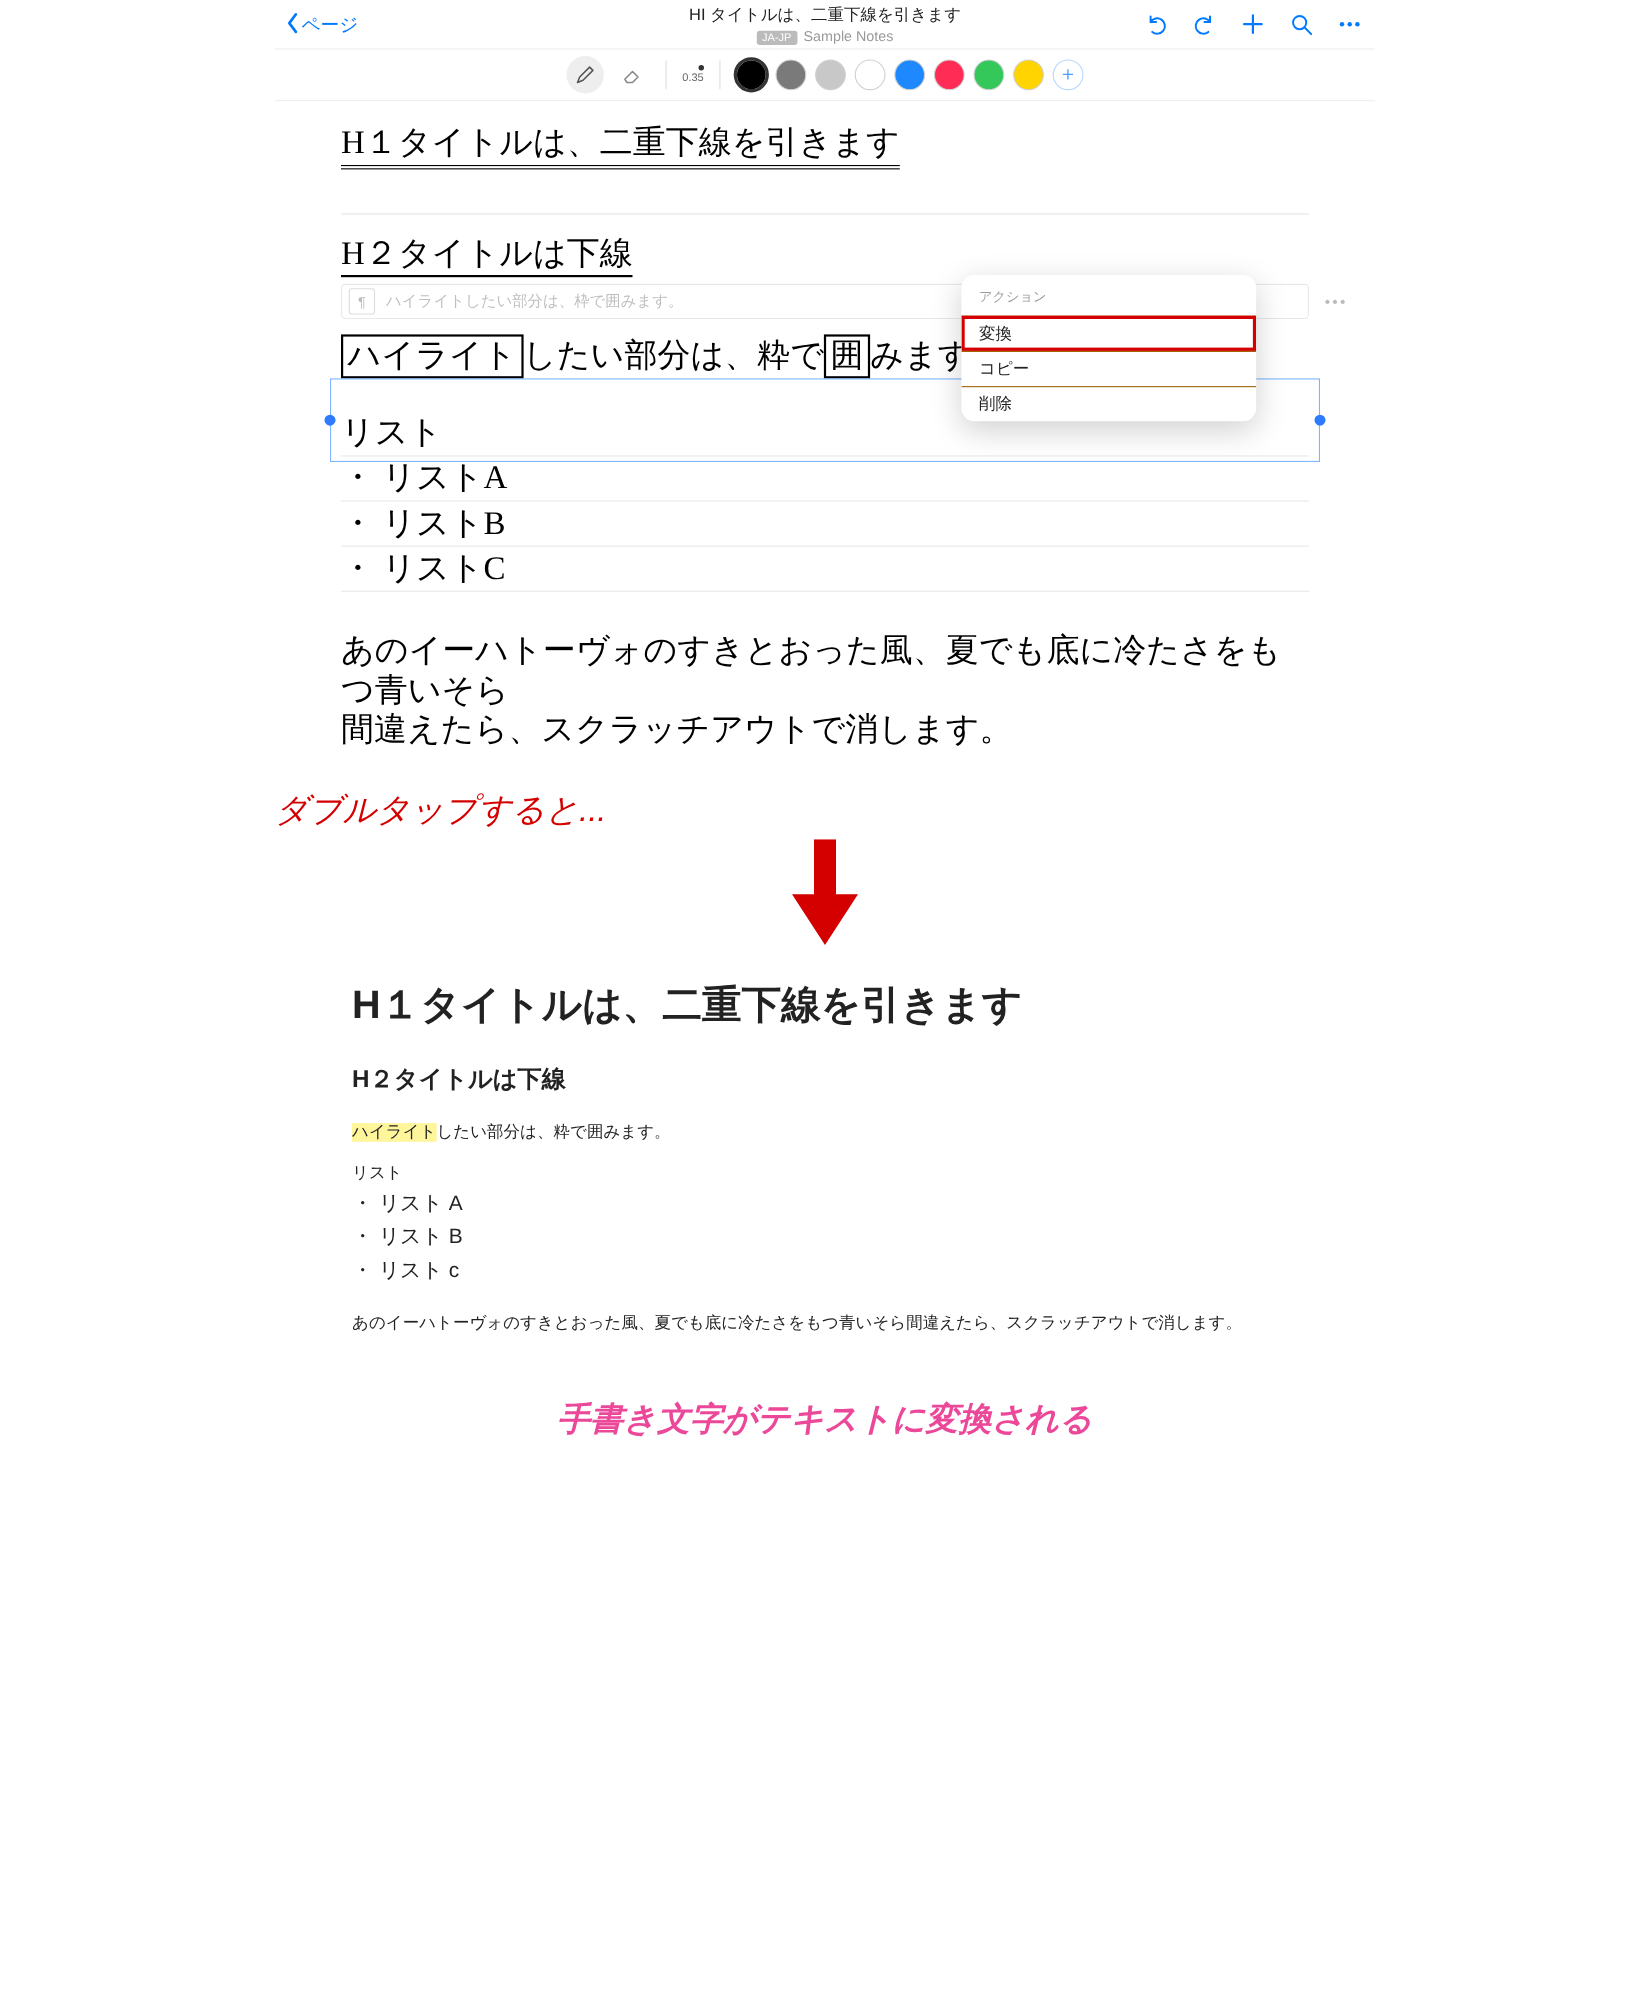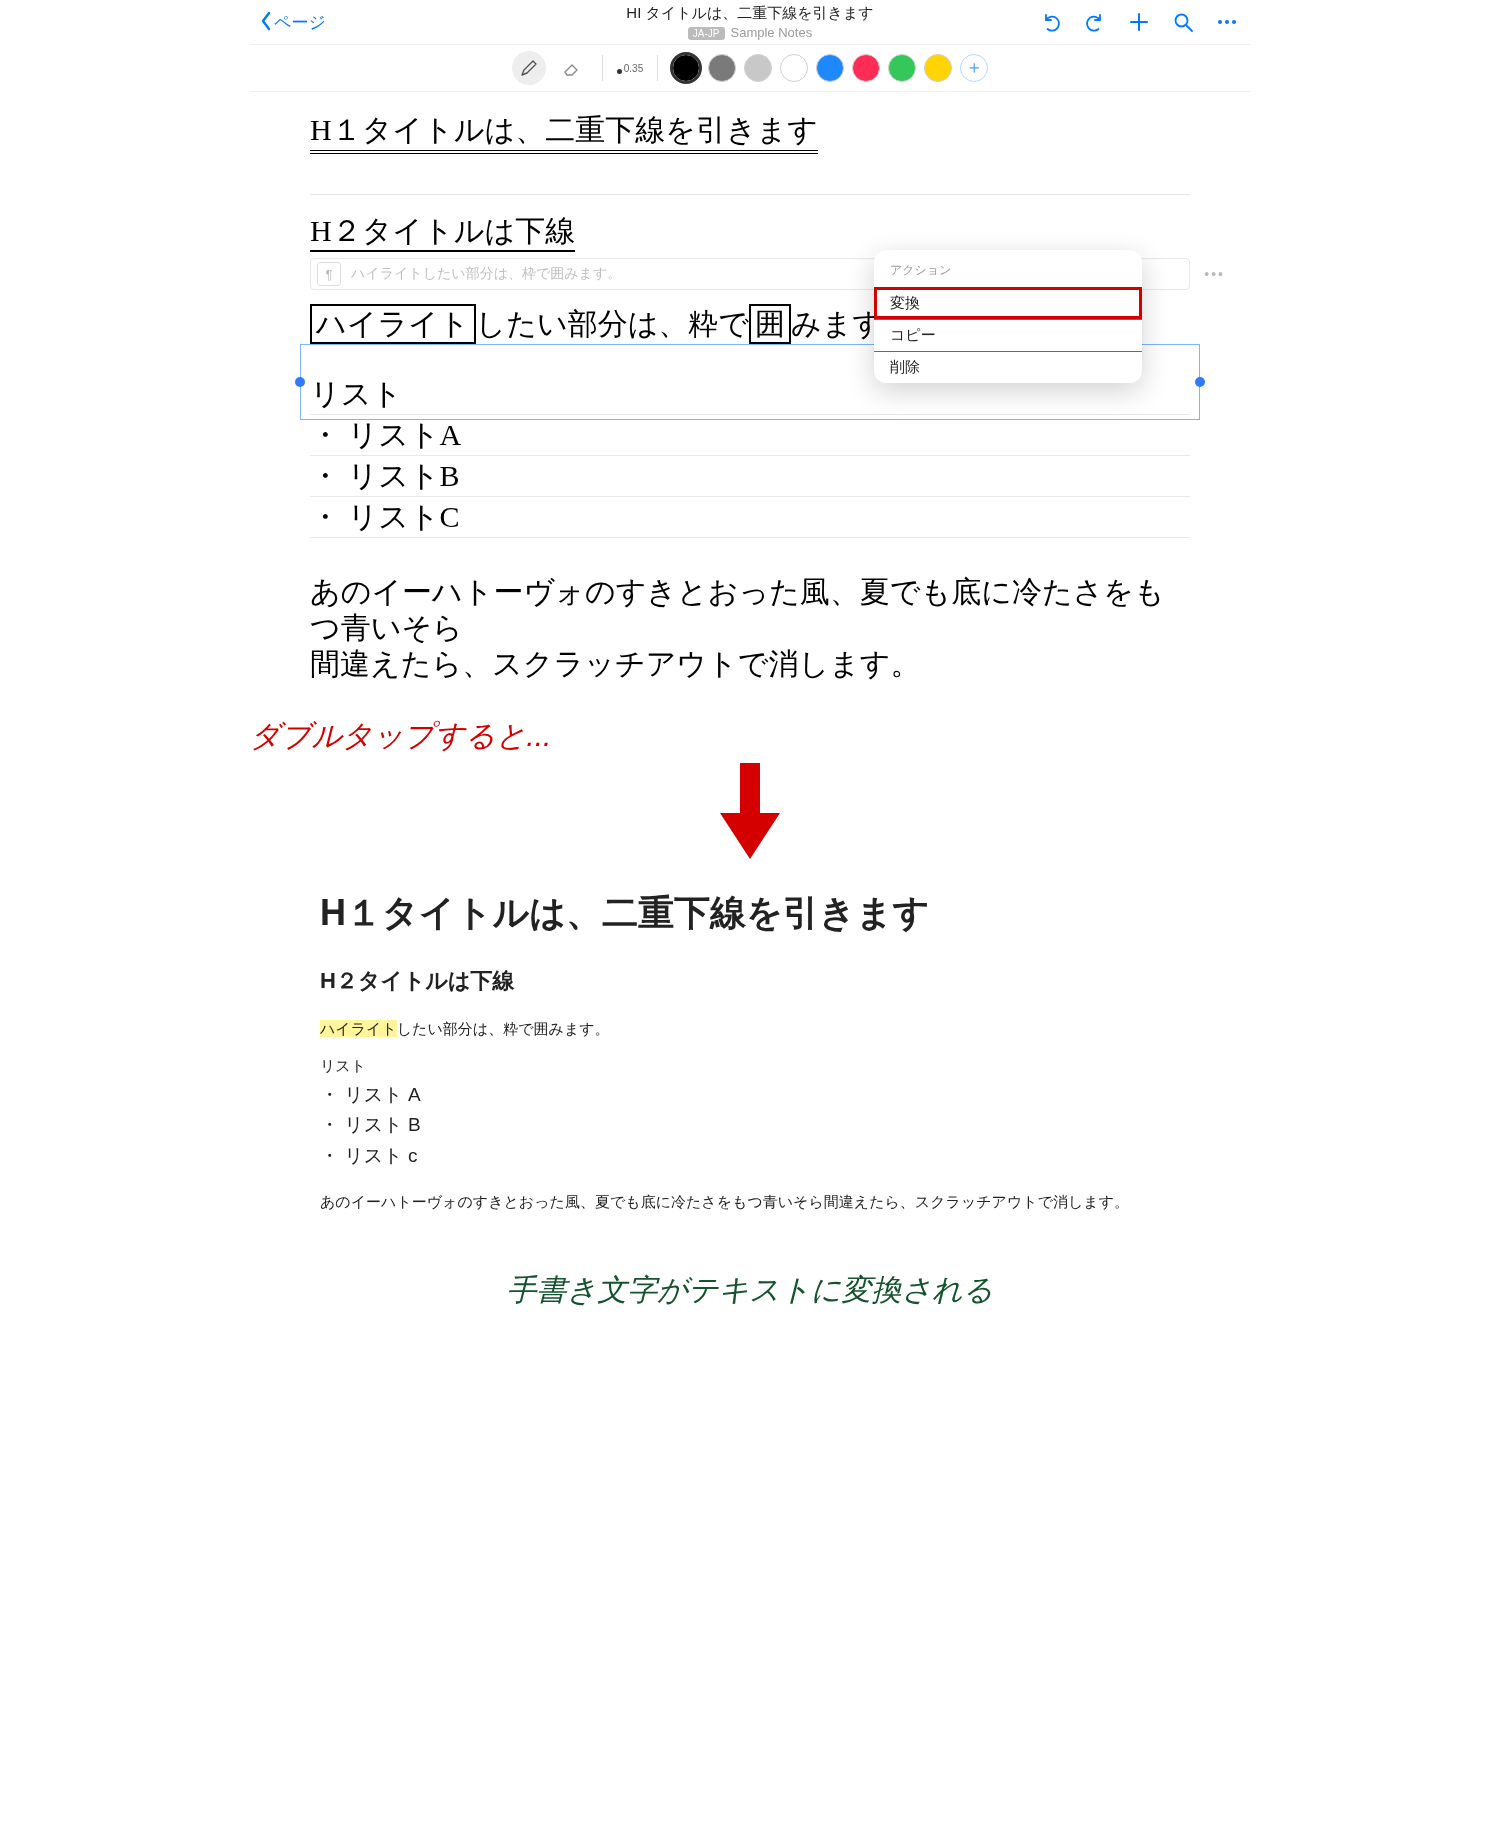--- a/index.html
+++ b/index.html
@@ -12,21 +12,21 @@
 .nav-title .t1{font-weight:400;font-size:15px;color:#222}
 .nav-title .t2{font-size:13px;color:#9a9a9a;margin-top:2px}
 .nav-title .tag{background:#bbb;color:#fff;border-radius:3px;font-size:10px;padding:1px 5px;margin-right:6px}
 .nav-right{display:flex;align-items:center;gap:18px;color:#007aff}
 .nav-right .ico{display:flex;align-items:center;justify-content:center;width:26px;height:26px}
 
 .toolbar{height:46px;display:flex;align-items:center;justify-content:center;gap:8px;border-bottom:1px solid #eee}
 .tb-btn{width:34px;height:34px;border-radius:17px;display:flex;align-items:center;justify-content:center}
 .tb-btn.active{background:#eee}
 .tb-sep{width:1px;height:26px;background:#ddd;margin:0 6px}
-.tb-size{font-size:10px;color:#666;display:flex;flex-direction:row;align-items:flex-end;gap:2px}
+.tb-size{font-size:10px;color:#666;display:flex;flex-direction:column;align-items:flex-end;gap:2px}
 .tb-size .dot{width:5px;height:5px;border-radius:50%;background:#333}
 .swatch{width:26px;height:26px;border-radius:50%;border:1px solid #d0d0d0}
 .swatch.sel{outline:3px solid #333;outline-offset:-1px}
 .swatch.plus{border:1px solid #b5d7ff;color:#4aa3ff;font-size:18px;line-height:24px;text-align:center}
 
 .canvas{position:relative;padding:20px 60px 10px 60px}
 .hw{font-family:"Comic Sans MS","Bradley Hand","Segoe Script",cursive;font-size:30px;line-height:1.2;color:#000}
 .dbl-under{border-bottom:4px double #000;padding-bottom:2px;display:inline-block}
 .under{border-bottom:2px solid #000;padding-bottom:1px;display:inline-block}
 .rule{border-bottom:1px solid #e3e3e3;height:40px}
@@ -48,21 +48,21 @@
 .anno1{color:#d40000;font-weight:400;font-size:30px;font-style:italic;margin:24px 0 6px}
 .arrow{display:flex;justify-content:center;margin-bottom:16px}
 
 .converted{padding:4px 70px 30px}
 .converted h1{font-size:36px;font-weight:800;margin:10px 0 28px}
 .converted h2{font-size:22px;font-weight:800;margin:0 0 24px}
 .converted .p{font-size:15px;margin:0 0 18px}
 .hlspan{background:#fff59b}
 .converted ul{list-style:none;padding:0;margin:0 0 22px}
 .converted ul li{font-size:19px;line-height:1.6}
-.anno2{color:#14532d;font-weight:400;text-align:center;font-size:30px;font-style:italic;margin-top:10px}
+.anno2{color:#ec4899;font-weight:700;text-align:center;font-size:30px;font-style:italic;margin-top:10px}
 </style>
 </head>
 <body>
 
 <div class="screen">
 
   <div class="nav">
     <div class="nav-left">
       <svg width="12" height="20" viewBox="0 0 12 20">
           <path d="M9 2 3 10l6 8" stroke="#007aff" stroke-width="2.4" fill="none" stroke-linecap="round" stroke-linejoin="round"></path>

